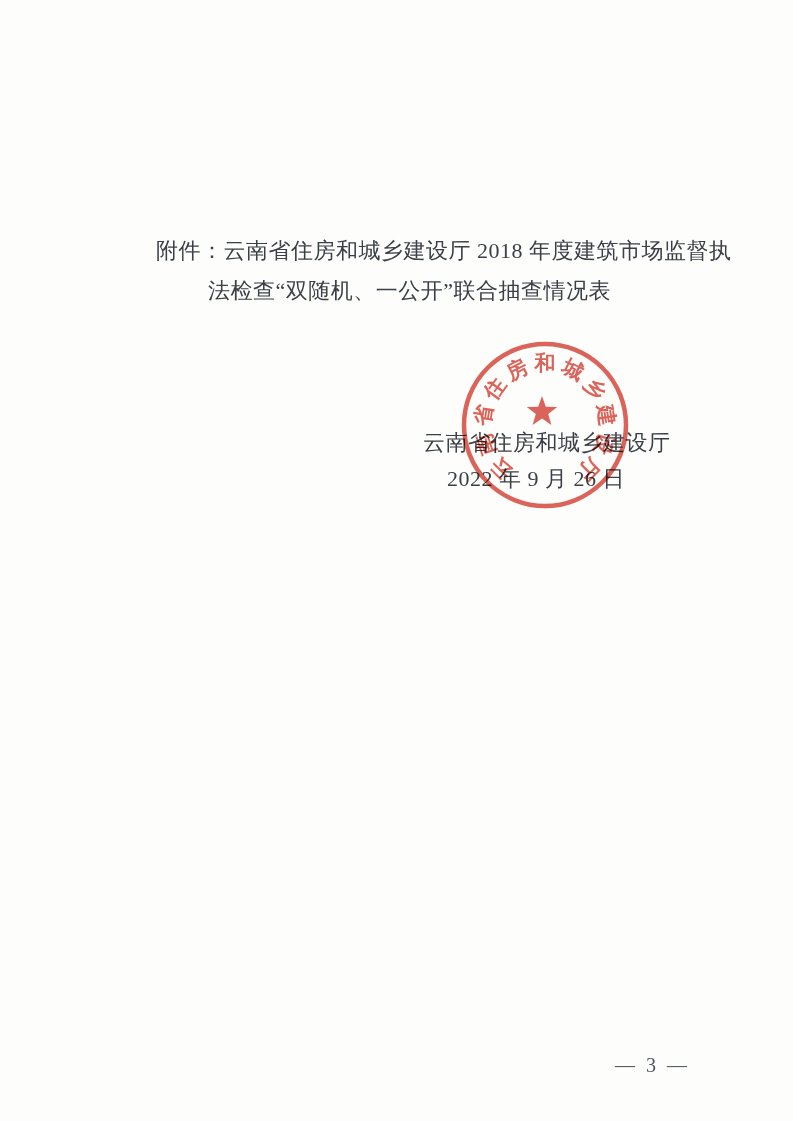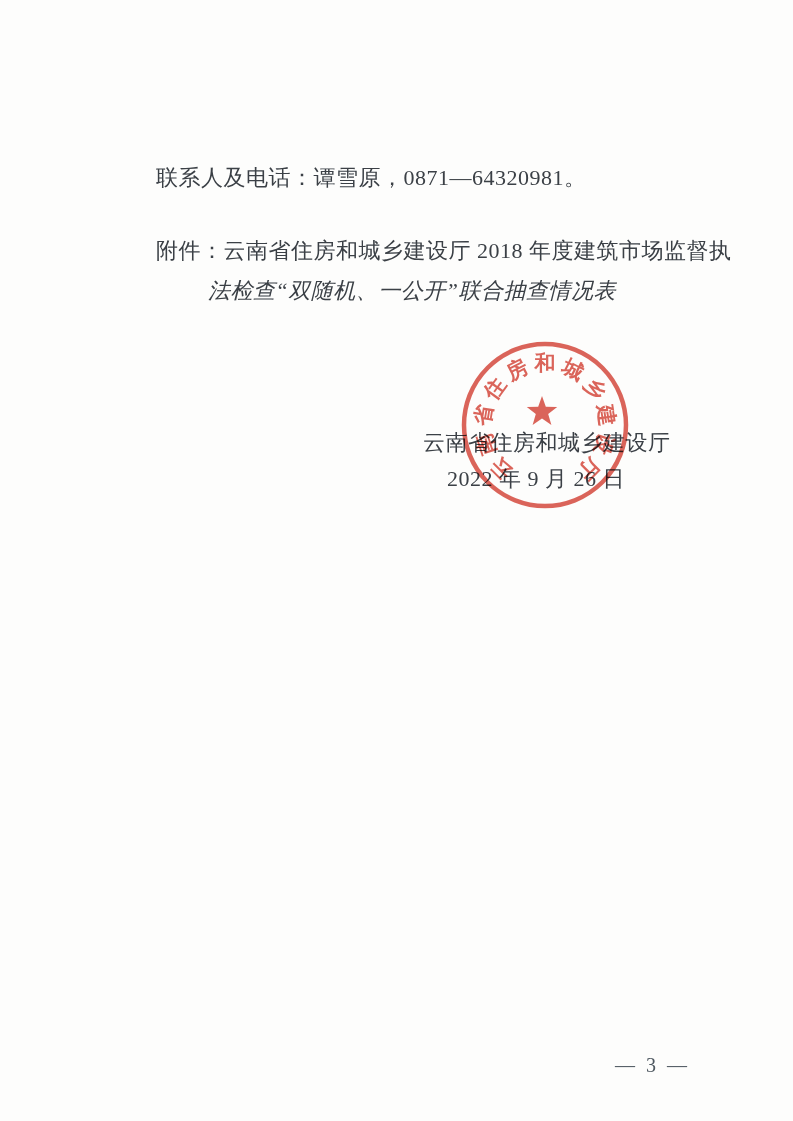--- a/index.html
+++ b/index.html
@@ -20,21 +20,21 @@
   .line {
     position: absolute;
     margin: 0;
     white-space: nowrap;
     font-size: 22px;
     line-height: 30px;
     letter-spacing: 0.5px;
   }
   .contact-line    { left: 156px; top: 163px; }
   .attach-line-1   { left: 156px; top: 236px; }
-  .attach-line-2   { left: 208px; top: 276px; font-style: italic; }
+  .attach-line-2   { left: 208px; top: 276px; }
   .signature-line  { left: 423px; top: 428px; font-size: 22px; text-align: right; }
   .date-line       { left: 447px; top: 464px; font-size: 22px; font-family: Liberation Serif, serif; }
   .page-number {
     position: absolute;
     left: 615px;
     top: 1054px;
     margin: 0;
     font-size: 20px;
     letter-spacing: 3px;
     white-space: nowrap;
@@ -56,21 +56,20 @@
     font-weight: bold;
     text-anchor: middle;
     dominant-baseline: central;
   }
 </style>
 </head>
 <body>
 
 <div class="page" style="background: rgb(253, 253, 252); color: rgb(59, 64, 70);">
 
-  <p class="line contact-line">联系人及电话：谭雪原，0871—64320981。</p>
 
   <p class="line attach-line-1">附件：云南省住房和城乡建设厅 2018 年度建筑市场监督执</p>
 
   <p class="line attach-line-2">法检查“双随机、一公开”联合抽查情况表</p>
 
   <p class="line signature-line">云南省住房和城乡建设厅</p>
 
   <p class="line date-line">2022 年 9 月 26 日</p>
 
   <div class="seal">

